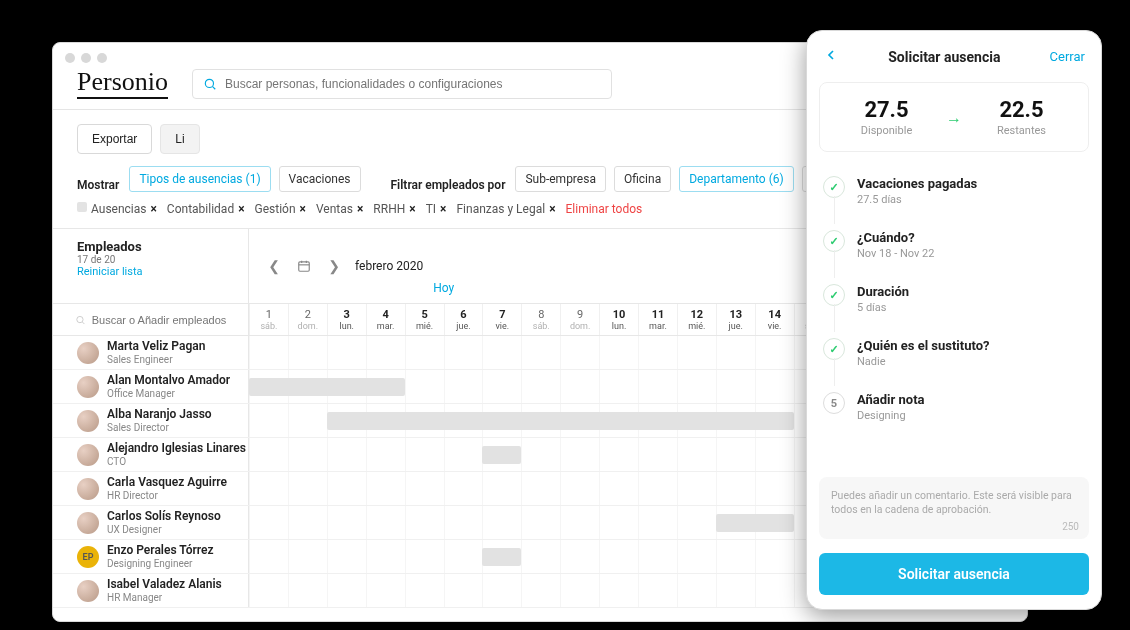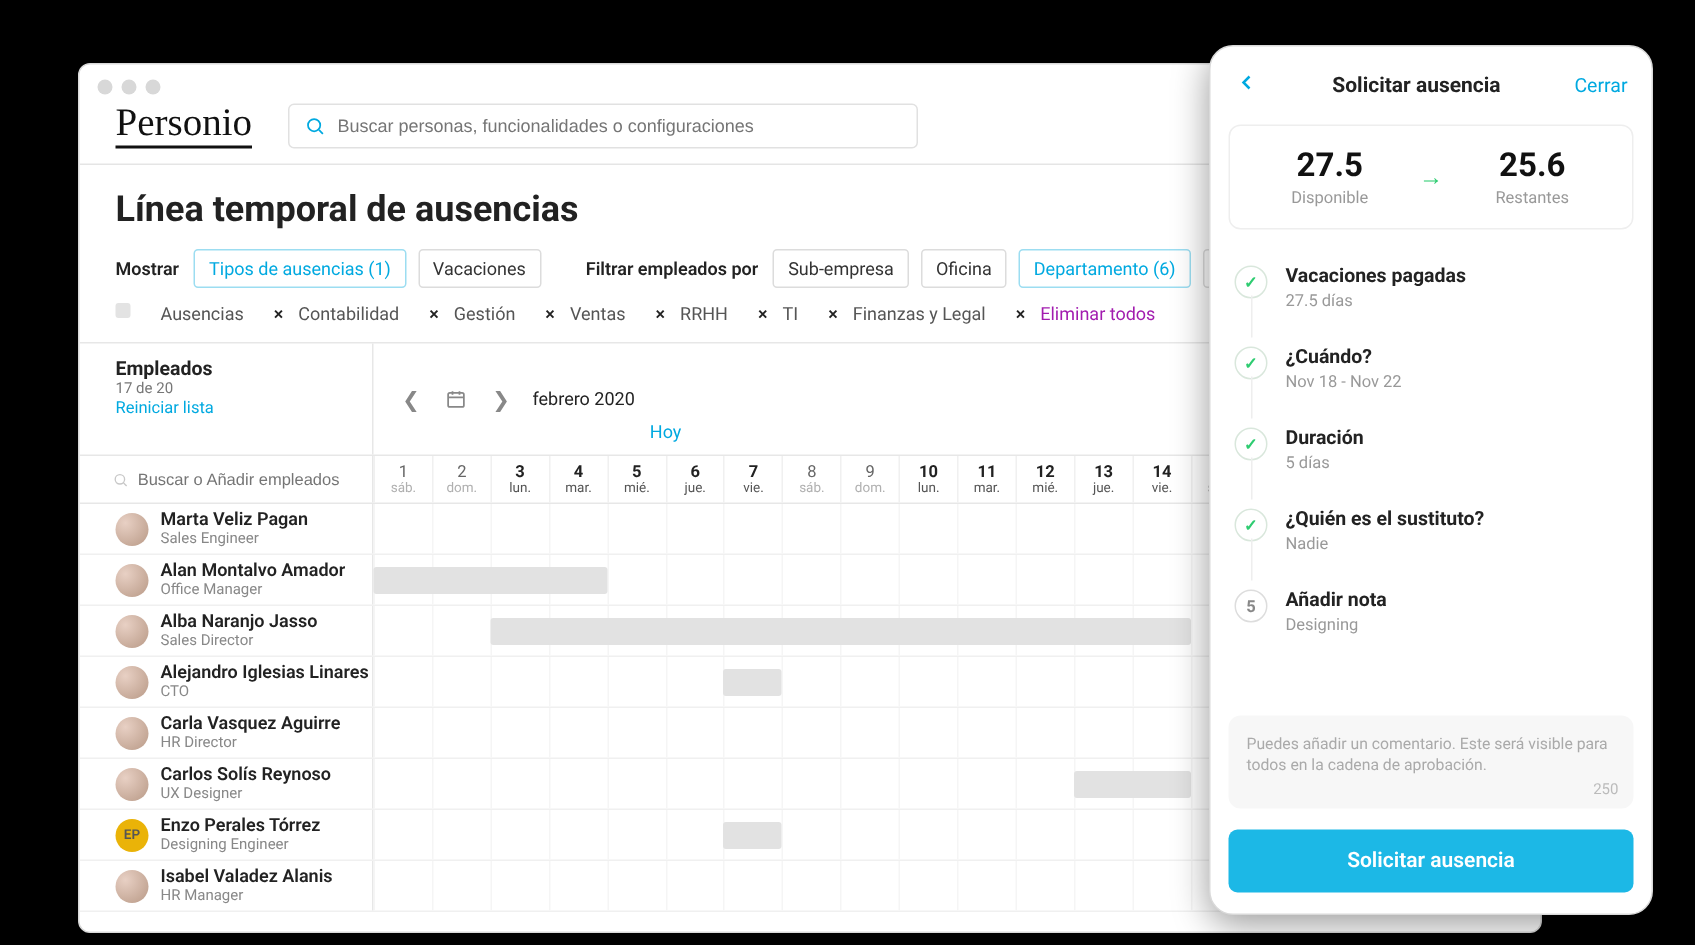--- a/index.html
+++ b/index.html
@@ -85,21 +85,21 @@
     border: 1px solid #d9d9d9;
     background: #fff;
     border-radius: 4px;
     cursor: pointer;
     color: #222;
   }
   .btn.lite { background: #f3f3f3; border-color:#e5e5e5; }
 
   .filters {
     display: flex;
-    align-items: center;
+    align-items: flex-end;
     gap: 8px;
     padding: 0 24px 10px 24px;
     font-size: 12px;
     color: #555;
     flex-wrap: nowrap;
     overflow: hidden;
   }
   .filters .lbl { font-weight: 600; color: #222; margin-right: 2px; }
   .chip {
     border: 1px solid #dcdcdc;
@@ -117,28 +117,28 @@
   .tags-row {
     display: flex;
     align-items: center;
     gap: 10px;
     padding: 0 24px 12px 24px;
     font-size: 12px;
   }
   .tag {
     color: #555;
     display: inline-flex;
-    gap: 20px;
+    gap: 4px;
     white-space: nowrap;
   }
   .tag .sw {
     width: 10px; height: 10px; border-radius: 2px; background:#e3e3e3; display:inline-block;
   }
   .tag .x { color:#222; font-weight:600; cursor:pointer; }
-  .clear-all { color:#a21caf; cursor:pointer; }
+  .clear-all { color:#ef4444; cursor:pointer; }
 
   .divider { height: 1px; background: #e7e7e7; margin: 0 0; }
 
   
   .tl-top {
     display: flex;
     border-bottom: 1px solid #e7e7e7;
   }
   .emp-header {
     width: 196px;
@@ -337,21 +337,20 @@
     <div class="search-wrap">
       <svg viewBox="0 0 24 24" fill="none" stroke-width="2">
           <circle cx="11" cy="11" r="7"></circle>
           <line x1="21" y1="21" x2="16.5" y2="16.5"></line>
         </svg>
       <input type="text" placeholder="Buscar personas, funcionalidades o configuraciones" style="">
     </div>
   </div>
 
   <div class="page-head">
-    <h1 class="page-title">Línea temporal de ausencias</h1>
     <div class="head-actions">
       <button class="btn">Exportar</button>
       <button class="btn lite">Li</button>
     </div>
   </div>
 
   <div class="filters" id="filters-row">
       <span class="lbl">Mostrar</span>
       <span class="chip active">Tipos de ausencias (1)</span>
       <span class="chip">Vacaciones</span>
@@ -786,21 +785,21 @@
     <span class="close">Cerrar</span>
   </div>
 
   <div class="balance">
     <div class="bal-col">
       <div class="bal-num">27.5</div>
       <div class="bal-lbl">Disponible</div>
     </div>
     <div class="bal-arrow">→</div>
     <div class="bal-col">
-      <div class="bal-num">25.6</div>
+      <div class="bal-num">22.5</div>
       <div class="bal-lbl">Restantes</div>
     </div>
   </div>
 
   <div class="steps" id="steps">
       <div class="step">
         <div class="circ">✓</div>
         <div class="body">
           <div class="t">Vacaciones pagadas</div>
           <div class="s">27.5 días</div>

